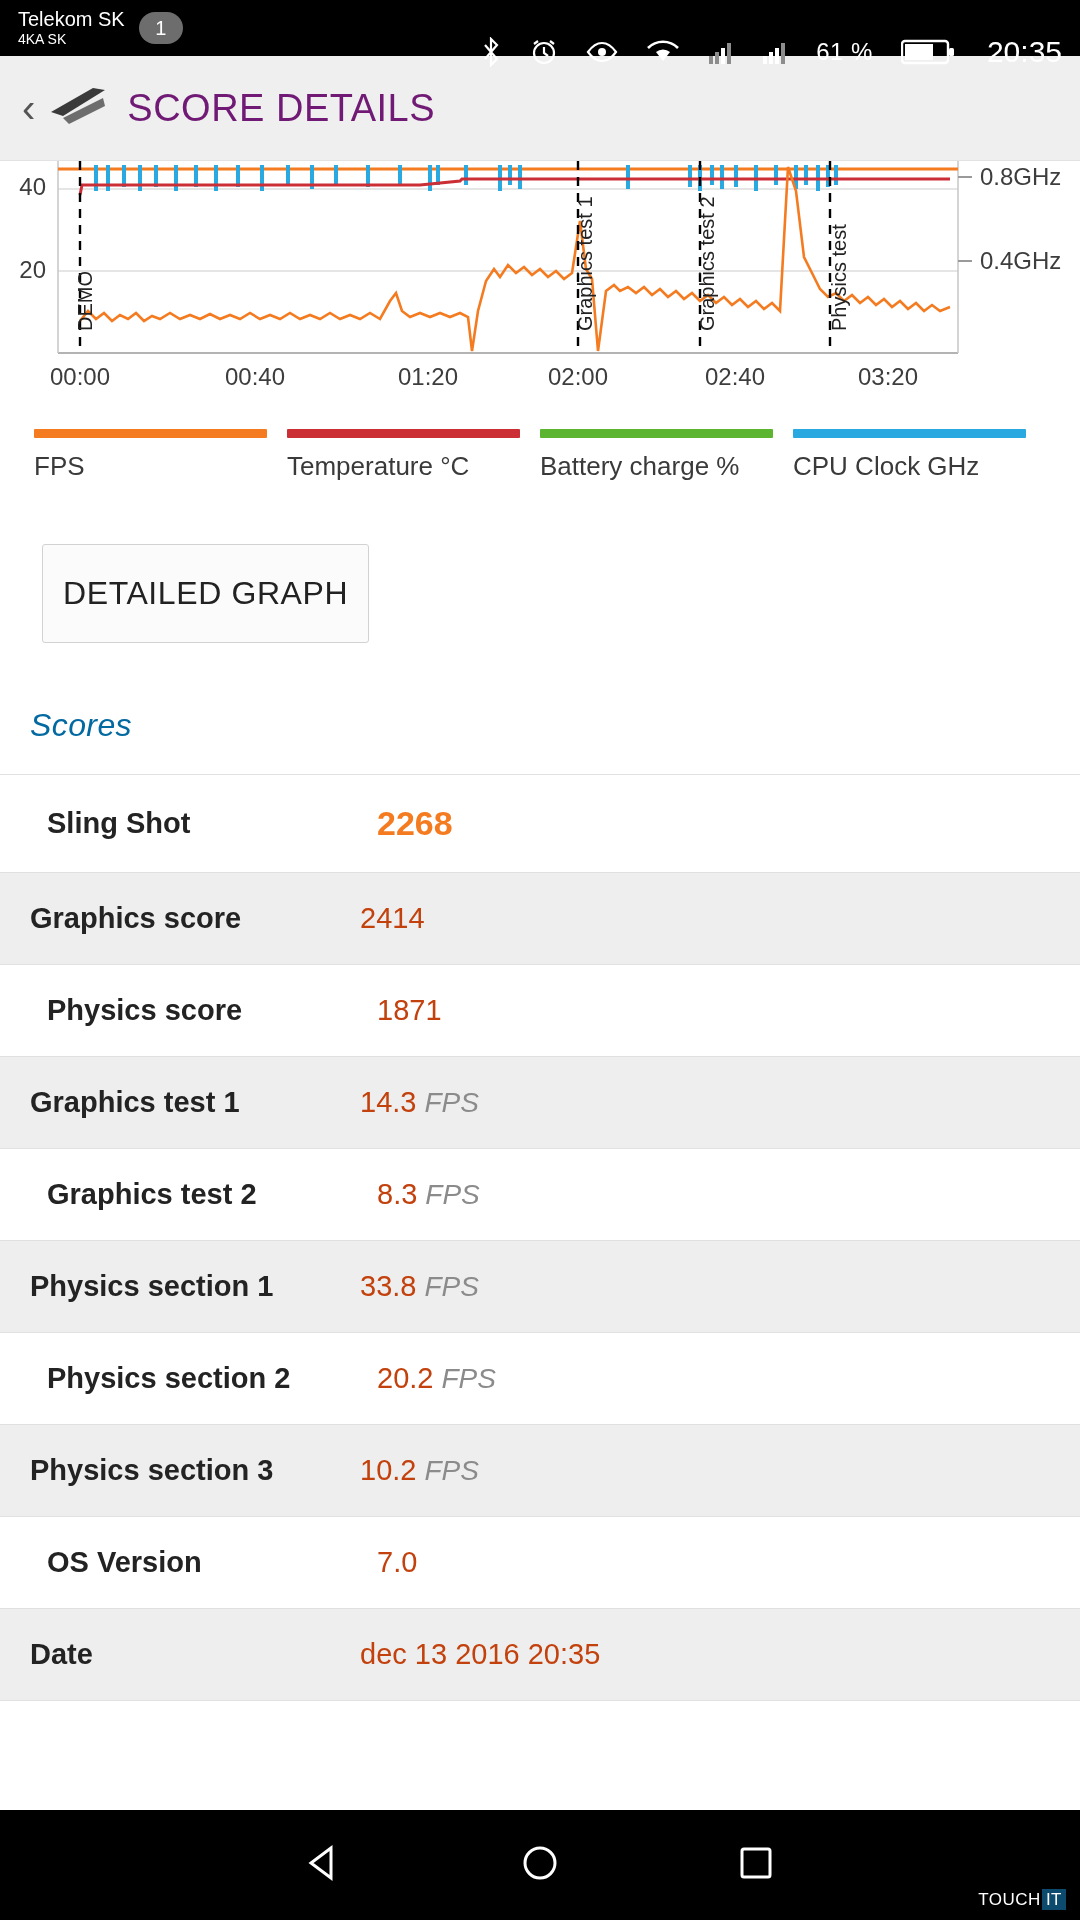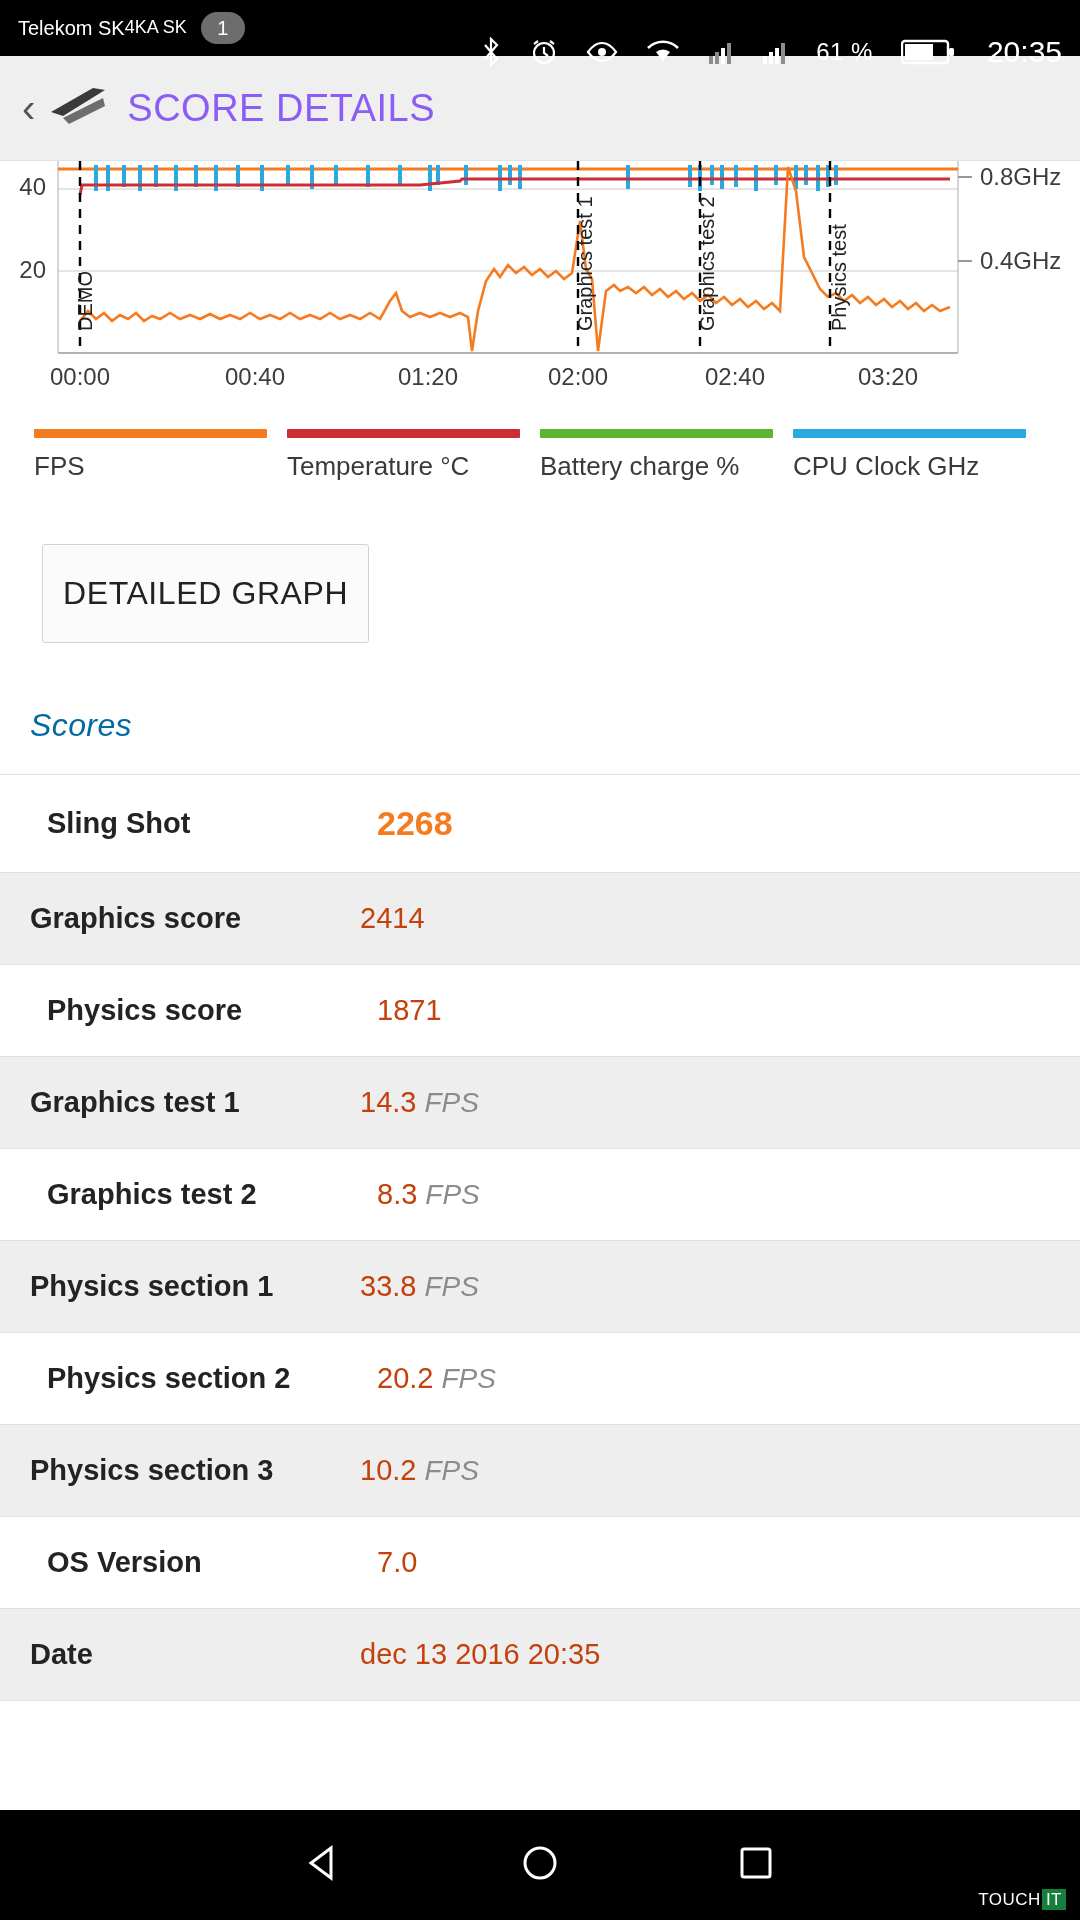--- a/index.html
+++ b/index.html
@@ -21,26 +21,26 @@
     background: #000000;
     color: #ffffff;
     display: flex;
     align-items: center;
     padding: 0 18px;
     box-sizing: border-box;
     position: relative;
   }
   .carrier {
     display: flex;
-    flex-direction: row;
+    flex-direction: column;
     justify-content: center;
     line-height: 1.15;
   }
   .carrier-line1 { font-size: 20px; }
-  .carrier-line2 { font-size: 18px; }
+  .carrier-line2 { font-size: 14px; }
   .notif-badge {
     margin-left: 14px;
     width: 44px;
     height: 32px;
     border-radius: 16px;
     background: #6d6d6d;
     color: #ffffff;
     font-size: 20px;
     display: flex;
     align-items: center;
@@ -70,21 +70,21 @@
   }
   .back-chevron {
     color: #555;
     font-size: 40px;
     line-height: 1;
     padding: 0 8px 0 0;
   }
   .logo-mark { margin: 0 18px 0 4px; }
   .appbar-title {
     font-size: 38px;
-    color: #8b5cf6;
+    color: #701a75;
     letter-spacing: 0.5px;
   }
 
   
   .graph-card {
     background: #ffffff;
     padding: 0 0 6px 0;
     position: relative;
   }
   .graph-wrap { position: relative; width: 1080px; height: 250px; }
@@ -171,21 +171,21 @@
   }
   .navbar .watermark {
     position: absolute;
     right: 14px;
     bottom: 10px;
     font-size: 17px;
     color: #ffffff;
     letter-spacing: 0.5px;
   }
   .watermark .it {
-    background: #15803d;
+    background: #0c4a6e;
     padding: 1px 4px;
     margin-left: 1px;
   }
   .watermark .touch { background: #000; }
 </style>
 </head>
 <body>
 
 <div class="statusbar">
   <div class="carrier">

